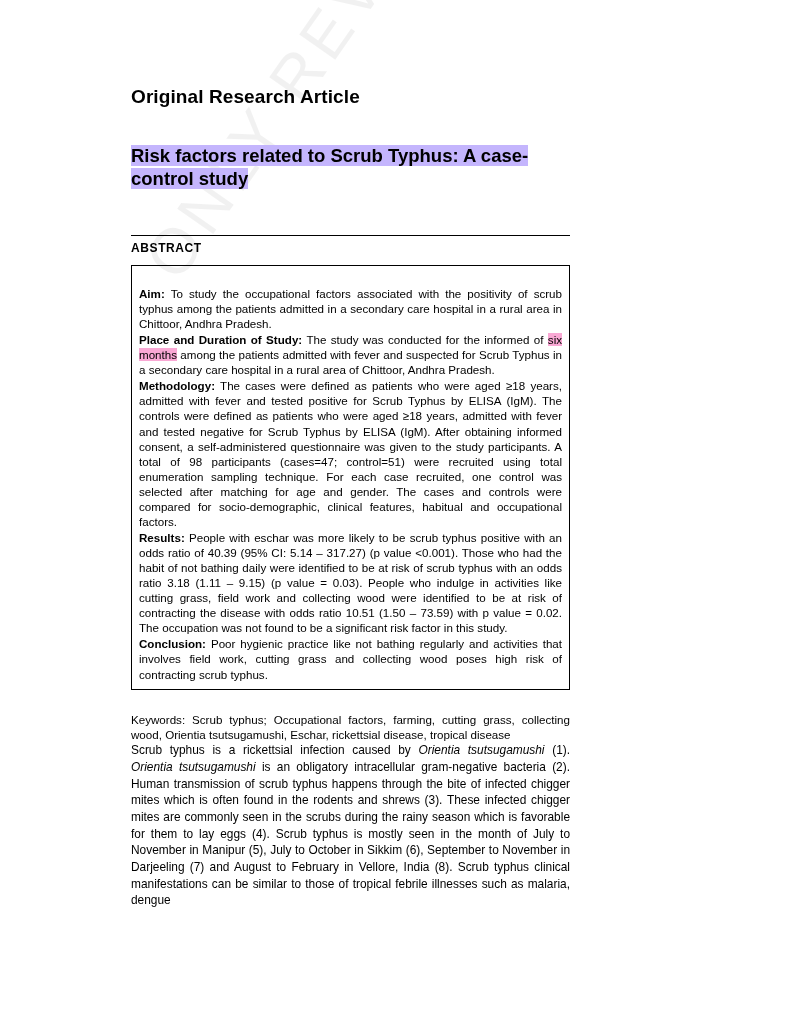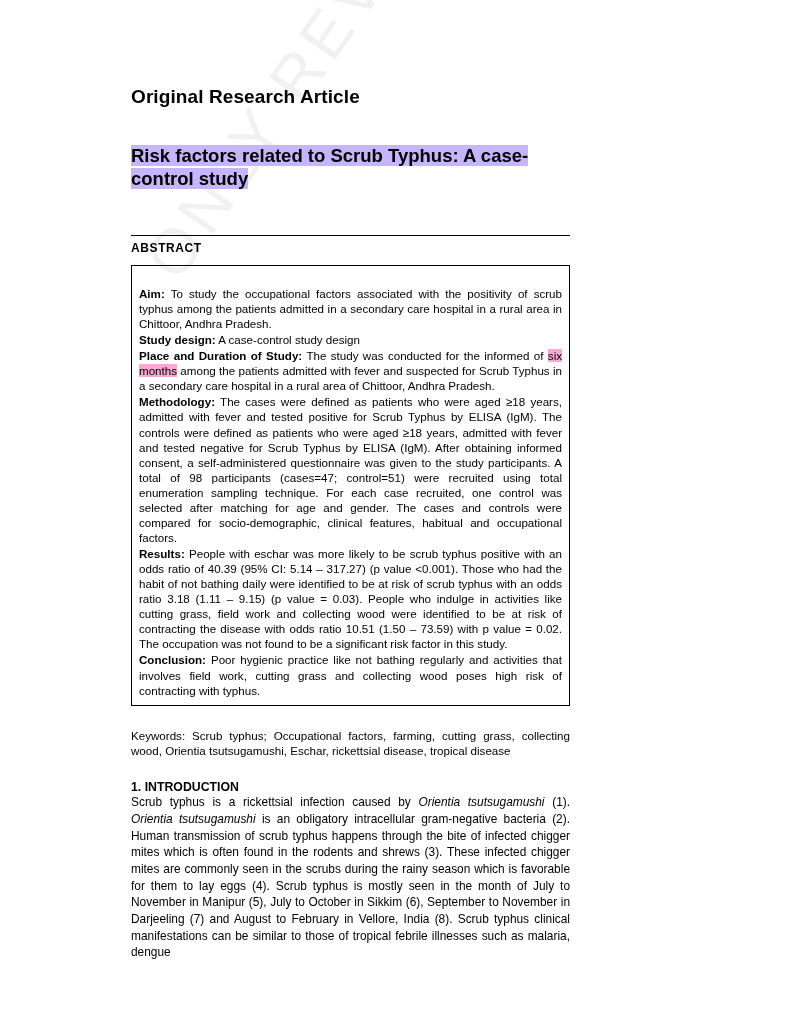--- a/index.html
+++ b/index.html
@@ -126,27 +126,25 @@
       <span class="hl">Risk factors related to Scrub Typhus: A case-</span><br>
       <span class="hl">control study</span>
     </div>
 
     <hr class="rule">
 
     <div class="abstract-label">ABSTRACT</div>
 
     <div class="abstract-box">
       <p><b>Aim:</b><span> To study the occupational factors associated with the positivity of scrub typhus among the patients admitted in a secondary care hospital in a rural area in Chittoor, Andhra Pradesh.</span></p>
-      <p><b>Study design:</b><span> A case-control study design</span></p>
       <p><b>Place and Duration of Study:</b><span> The study was conducted for the informed of </span><span class="hl">six months</span><span> among the patients admitted with fever and suspected for Scrub Typhus in a secondary care hospital in a rural area of Chittoor, Andhra Pradesh.</span></p>
       <p><b>Methodology:</b><span> The cases were defined as patients who were aged ≥18 years, admitted with fever and tested positive for Scrub Typhus by ELISA (IgM). The controls were defined as patients who were aged ≥18 years, admitted with fever and tested negative for Scrub Typhus by ELISA (IgM). After obtaining informed consent, a self-administered questionnaire was given to the study participants. A total of 98 participants (cases=47; control=51) were recruited using total enumeration sampling technique. For each case recruited, one control was selected after matching for age and gender. The cases and controls were compared for socio-demographic, clinical features, habitual and occupational factors.</span></p>
       <p><b>Results:</b><span> People with eschar was more likely to be scrub typhus positive with an odds ratio of 40.39 (95% CI: 5.14 – 317.27) (p value &lt;0.001). Those who had the habit of not bathing daily were identified to be at risk of scrub typhus with an odds ratio 3.18 (1.11 – 9.15) (p value = 0.03). People who indulge in activities like cutting grass, field work and collecting wood were identified to be at risk of contracting the disease with odds ratio 10.51 (1.50 – 73.59) with p value = 0.02. The occupation was not found to be a significant risk factor in this study.</span></p>
-      <p><b>Conclusion:</b><span>  Poor hygienic practice like not bathing regularly and activities that involves field work, cutting grass and collecting wood poses high risk of contracting with typhus.</span></p>
+      <p><b>Conclusion:</b><span>  Poor hygienic practice like not bathing regularly and activities that involves field work, cutting grass and collecting wood poses high risk of contracting scrub typhus.</span></p>
     </div>
 
     <div class="keywords">Keywords: Scrub typhus; Occupational factors, farming, cutting grass, collecting wood, Orientia tsutsugamushi, Eschar, rickettsial disease, tropical disease</div>
 
-    <div class="section-head">1. INTRODUCTION</div>
 
     <div class="body-para"><span>Scrub typhus is a rickettsial infection caused by </span><i>Orientia tsutsugamushi</i><span> (1). </span><i>Orientia tsutsugamushi</i><span> is an obligatory intracellular gram-negative bacteria (2). Human transmission of scrub typhus happens through the bite of infected chigger mites which is often found in the rodents and shrews (3). These infected chigger mites are commonly seen in the scrubs during the rainy season which is favorable for them to lay eggs (4). Scrub typhus is mostly seen in the month of July to November in Manipur (5), July to October in Sikkim (6), September to November in Darjeeling (7) and August to February in Vellore, India (8). Scrub typhus clinical manifestations can be similar to those of tropical febrile illnesses such as malaria, dengue</span></div>
 
   </div>
 </div>
 
 </body></html>

